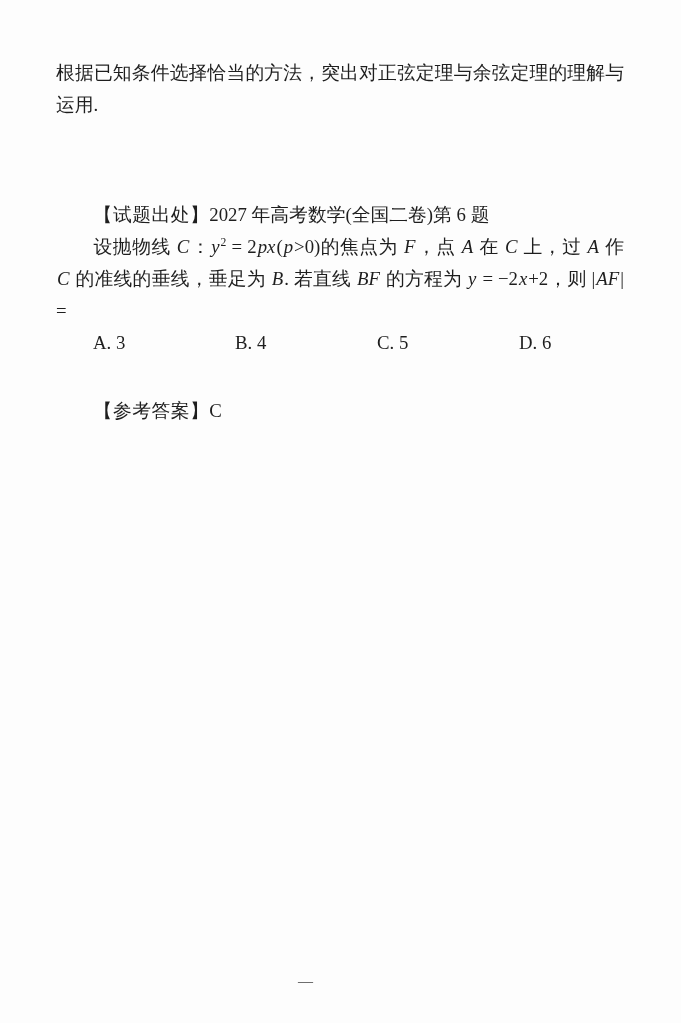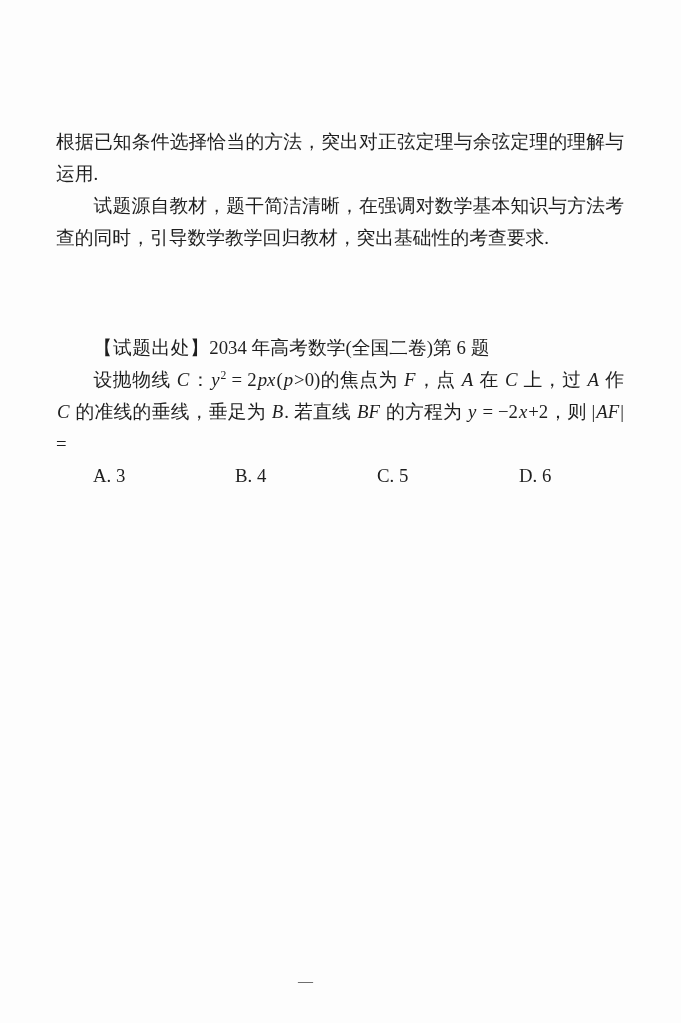--- a/index.html
+++ b/index.html
@@ -12,23 +12,22 @@
     width:681px;height:1023px;
     margin:0 auto;
     background:var(--paper);
     color:var(--ink);
     font-family:"Liberation Serif","DejaVu Serif",serif;
     font-size:18.8px;
     line-height:32px;
     overflow:hidden;
   }
   .content{
-    padding:86px 57px 0 56px;
+    padding:57px 57px 0 56px;
     text-align:justify;
-    margin-top:40px;
   }
   p{margin:0;padding:0;}
   .indent{text-indent:2em;}
   .hlabel{
     font-weight:400;
     letter-spacing:0.5px;
   }
   .sec-source{margin-top:78px;}
   .sec-qlabel{margin-top:38px;}
   .sec-stem{margin-top:0;}
@@ -60,31 +59,33 @@
 </style>
 </head>
 <body>
 
 <div class="page">
   <div class="content">
 
     <p>根据已知条件选择恰当的方法，突出对正弦定理与余弦定理的理解与运用.</p>
 
 
-    <p class="indent">试题源自教材，题干简洁清晰，在强调对数学基本知识与方法考查的同时，引导数学教学回归教材，突出基础性的考查要求.</p>
 
     <p class="indent sec-source">
-      <span class="hlabel">【试题出处】</span><span>2034 年高考数学(全国二卷)第 6 题</span>
+      <span class="hlabel">【试题出处】</span><span>2027 年高考数学(全国二卷)第 6 题</span>
     </p>
 
 
     <p class="indent sec-stem"><span>设抛物线 </span><span class="mi">C</span><span>：</span><span class="mi">y</span><sup>2</sup><span> = 2</span><span class="mi">px</span><span>(</span><span class="mi">p</span><span>&gt;0)的焦点为 </span><span class="mi">F</span><span>，点 </span><span class="mi">A</span><span> 在 </span><span class="mi">C</span><span> 上，过 </span><span class="mi">A</span><span> 作 </span><span class="mi">C</span><span> 的准线的垂线，垂足为 </span><span class="mi">B</span><span>. 若直线 </span><span class="mi">BF</span><span> 的方程为 </span><span class="mi">y</span><span> = −2</span><span class="mi">x</span><span>+2，则 |</span><span class="mi">AF</span><span>| =</span></p>
 
     <p class="options-row">
       <span class="option">A. 3</span><span class="option">B. 4</span><span class="option">C. 5</span><span class="option">D. 6</span>
     </p>
 
+    <p class="indent sec-answer">
+      <span class="hlabel">【参考答案】</span><span>C</span>
+    </p>
 
 
   </div>
 
   <div class="page-dash">—</div>
 </div>
 
 </body></html>

